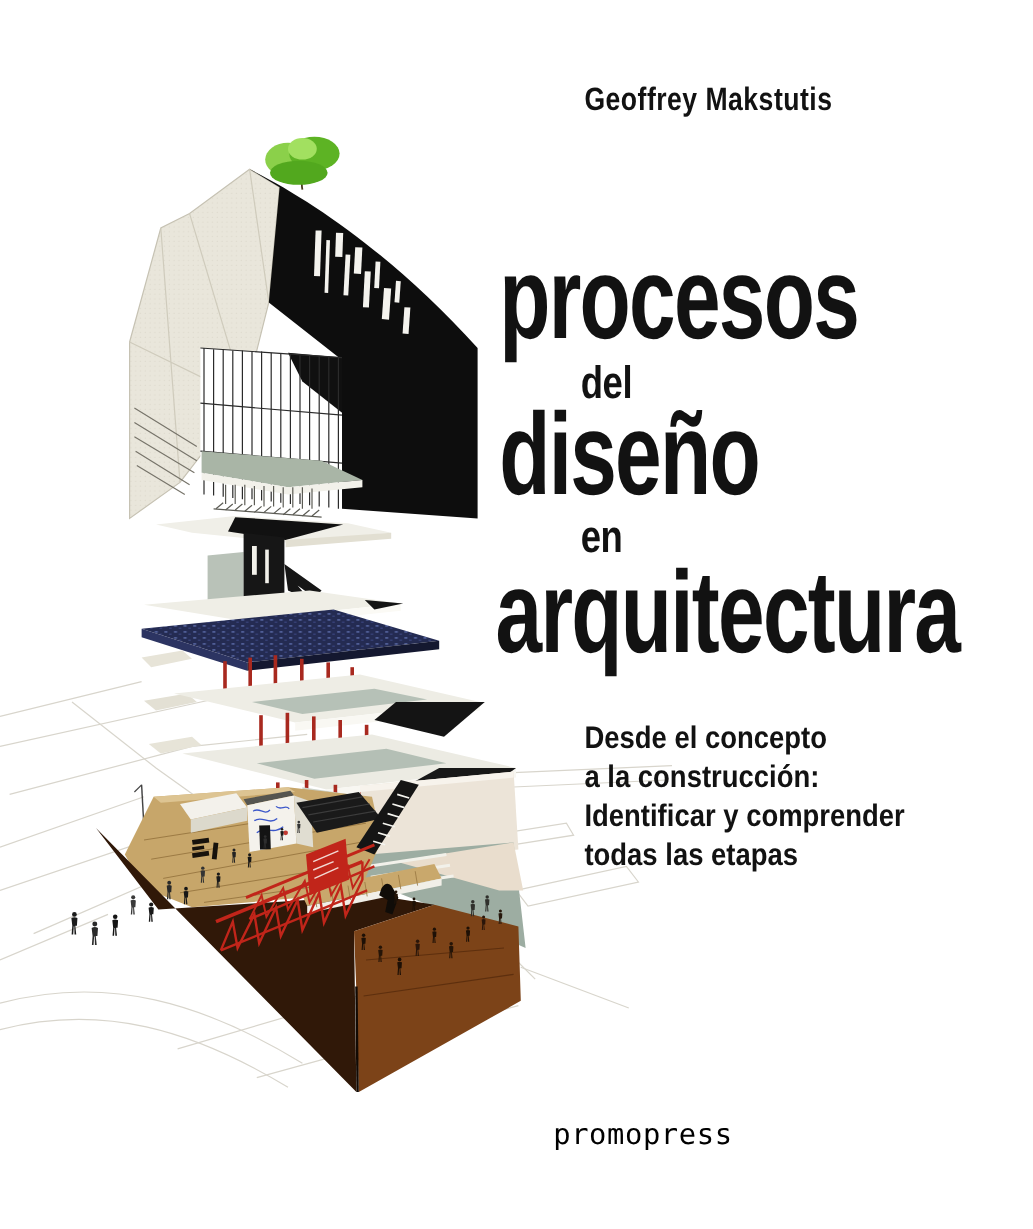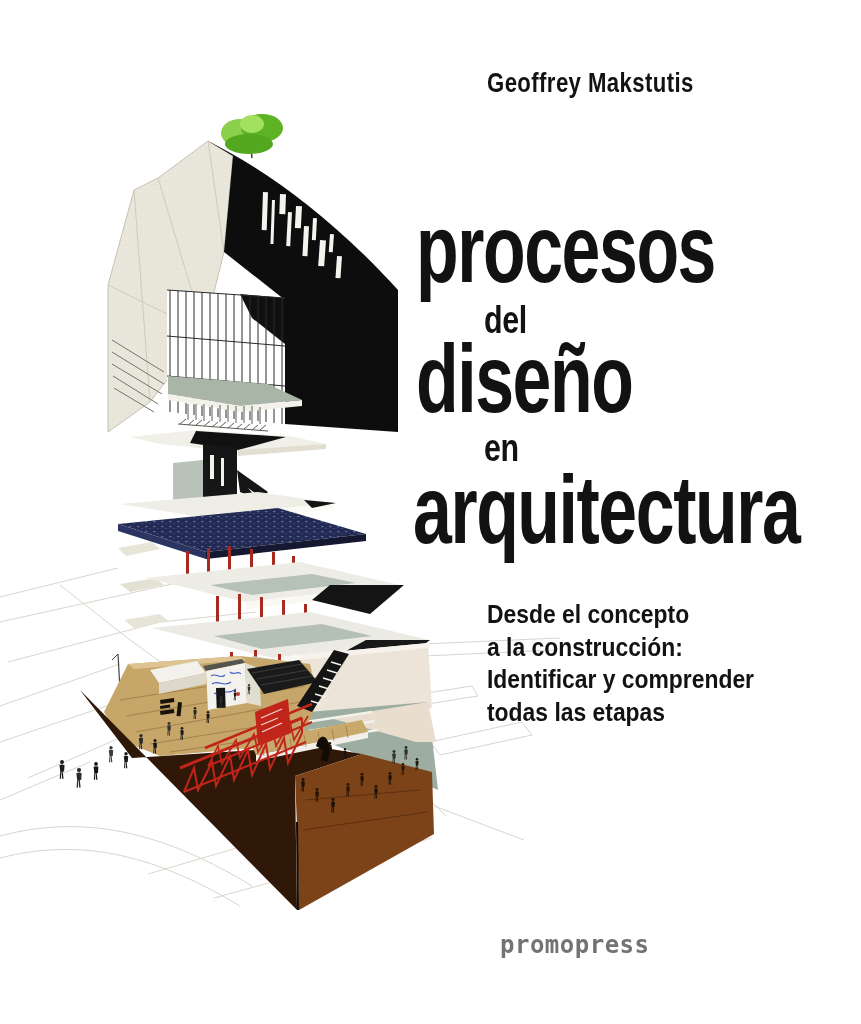--- a/index.html
+++ b/index.html
@@ -13,22 +13,22 @@
         transform:scaleX(.72);transform-origin:0 0;}
   .t-sm{font-size:38px;font-weight:700;letter-spacing:-.5px;
         transform:scaleX(.8);transform-origin:0 0;}
   .l1{left:416px;top:200px;}
   .l2{left:484px;top:301px;}
   .l3{left:416px;top:330px;}
   .l4{left:484px;top:429px;}
   .l5{left:413px;top:461px;}
   .subtitle{left:487px;top:598px;font-size:26px;font-weight:700;line-height:32.5px;
             transform:scaleX(.88);transform-origin:0 0;white-space:nowrap;}
-  .publisher{left:500px;top:933px;font-family:"DejaVu Sans Mono",monospace;
-             font-size:24px;font-weight:700;color:#737373;letter-spacing:.5px;}
+  .publisher{left:461px;top:933px;font-family:"DejaVu Sans Mono",monospace;
+             font-size:24px;font-weight:400;color:#000000;letter-spacing:.5px;}
 </style>
 </head>
 <body>
 
 <div class="page">
 
   <svg class="illus" width="861" height="1024" viewBox="0 0 861 1024" role="img" aria-label="Exploded axonometric architectural drawing: building massing with rooftop tree and glass curtain wall above stacked floor plates with red columns, over a construction site with red trusses, excavation and pedestrians">
     <defs>
       <pattern id="speck" width="8" height="5" patternUnits="userSpaceOnUse">
         <rect width="8" height="5" fill="#242b52"></rect>

